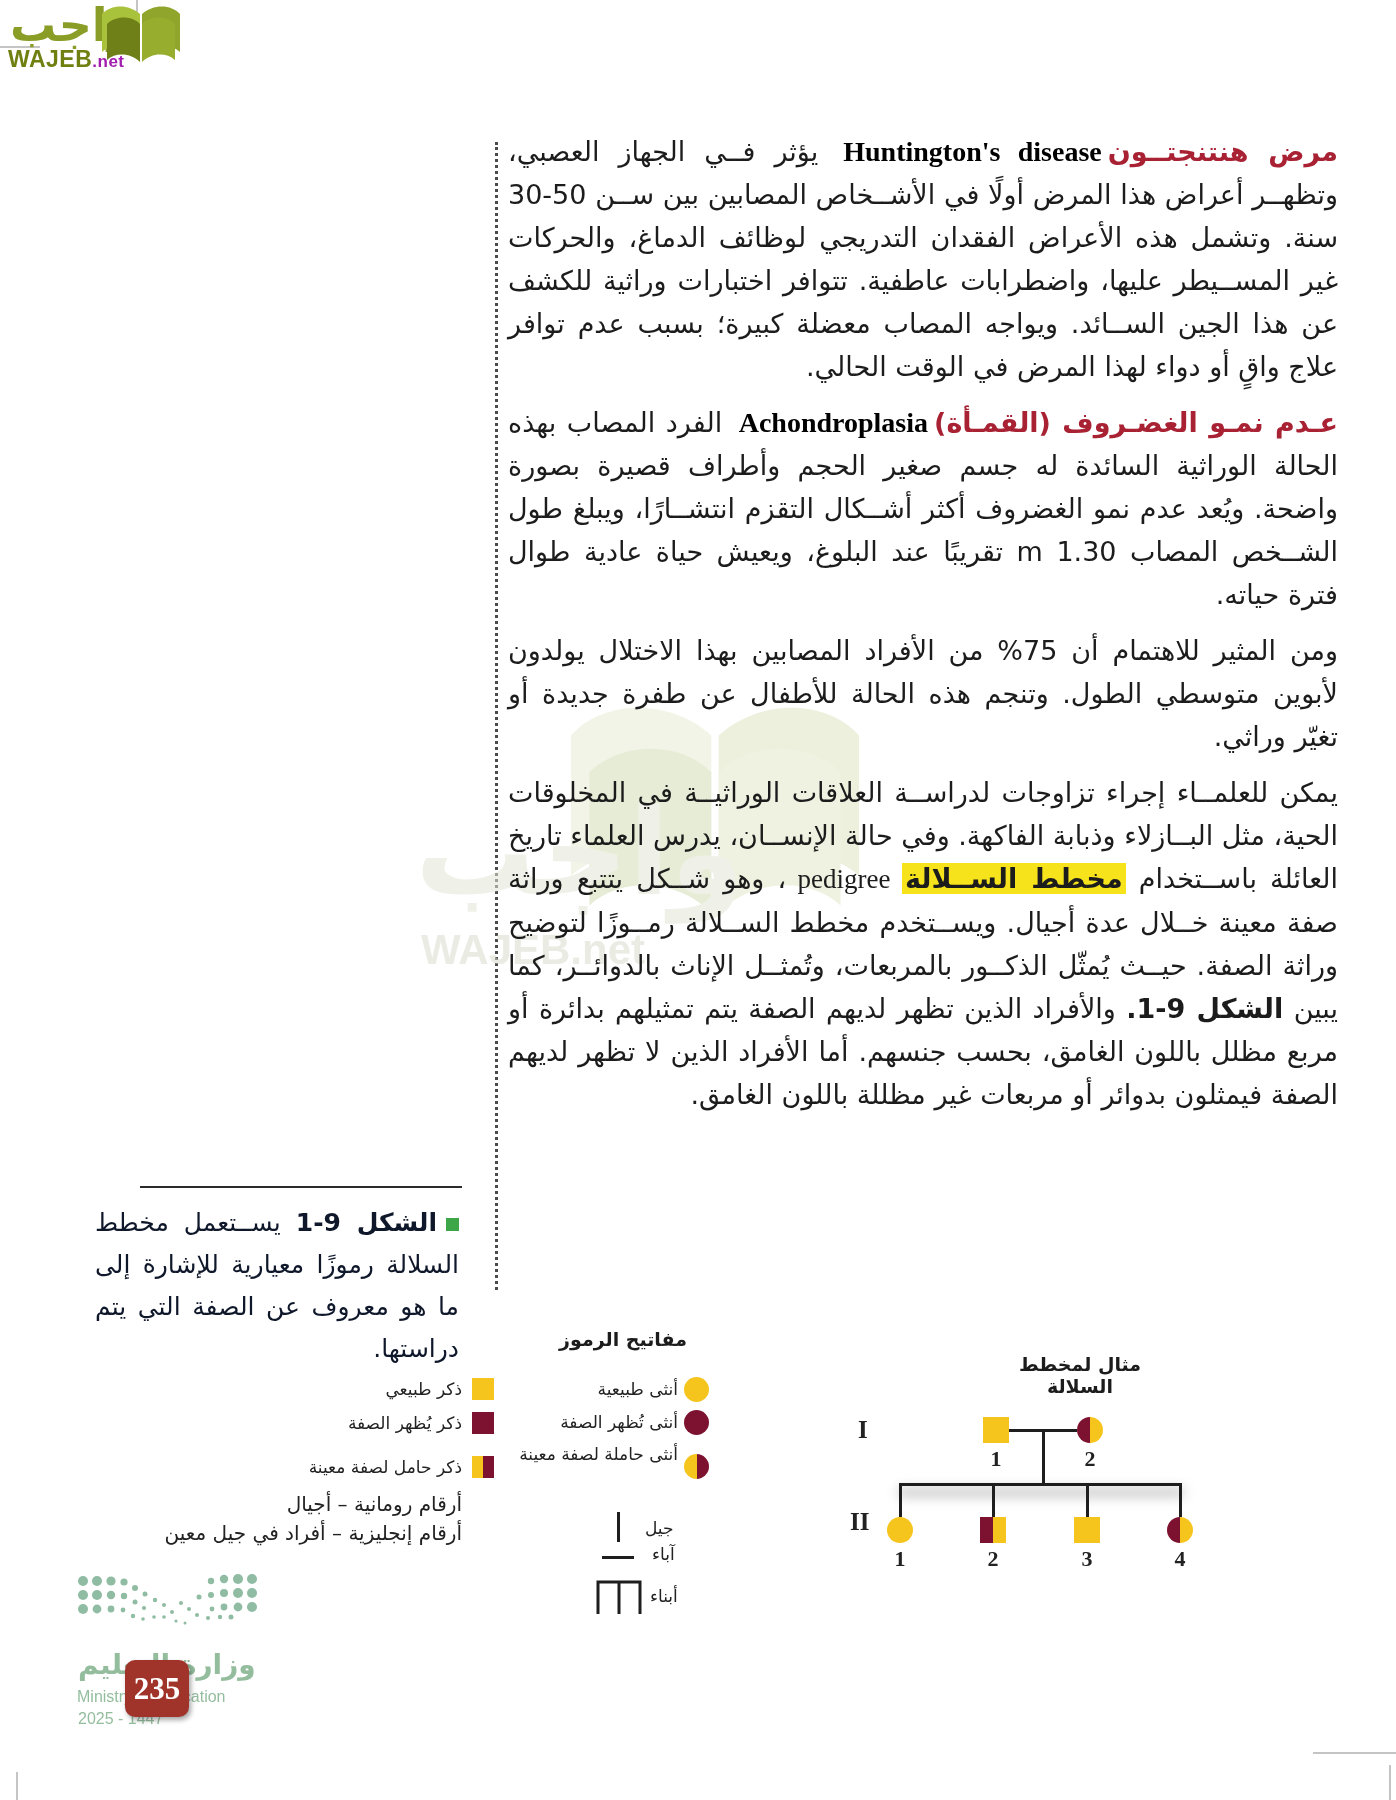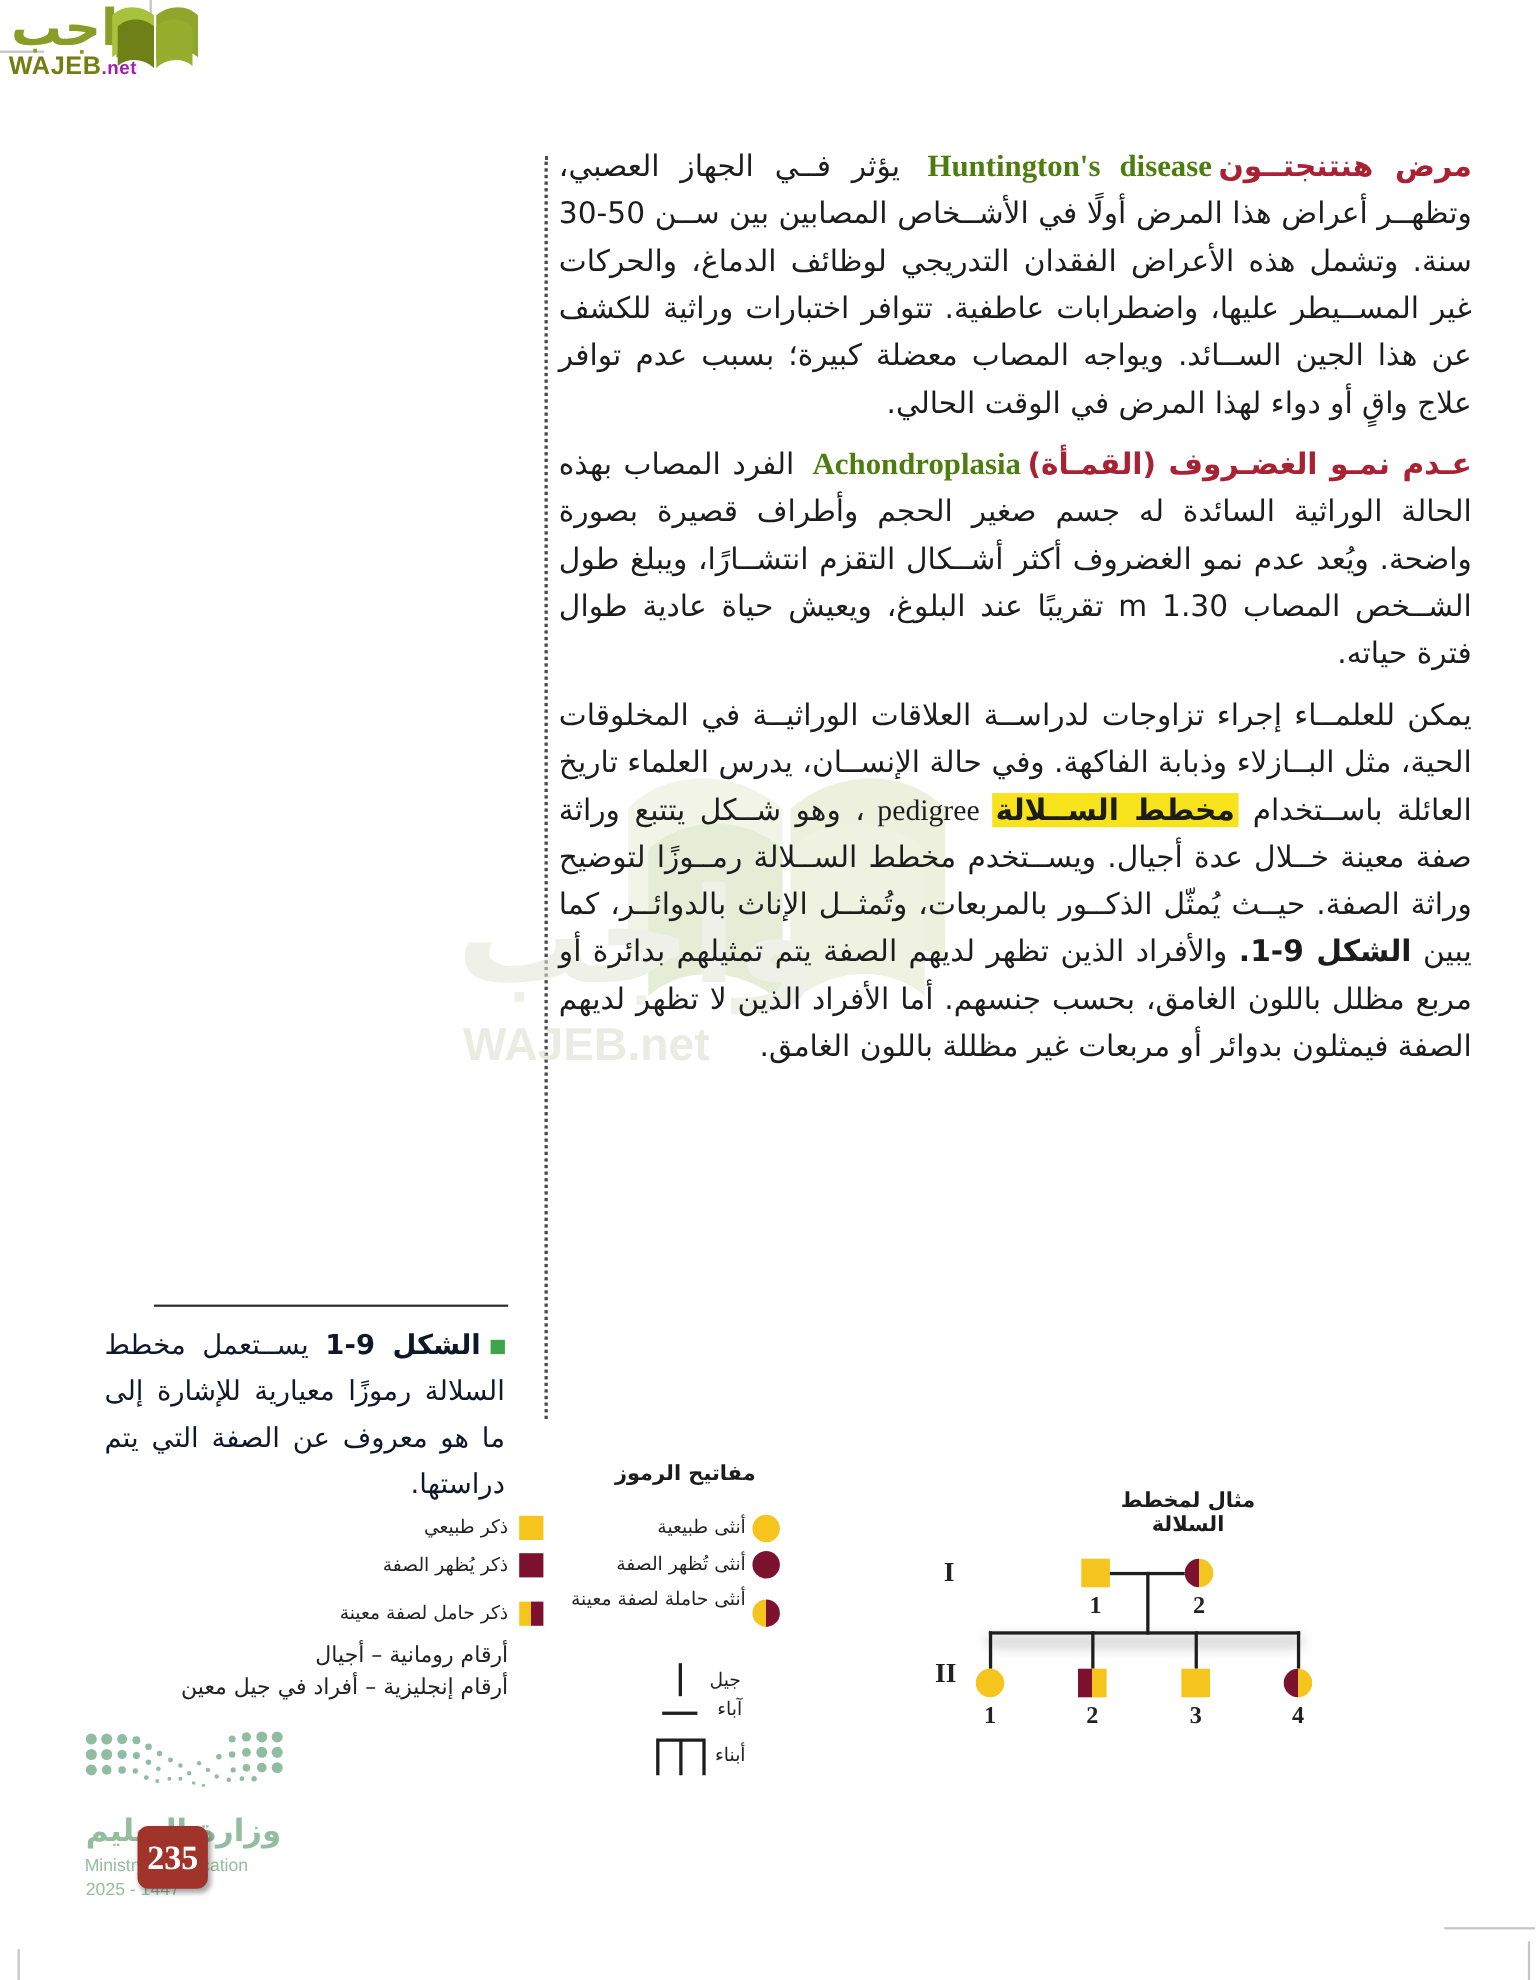--- a/index.html
+++ b/index.html
@@ -12,21 +12,21 @@
   .brand-ar{position:absolute;left:10px;top:2px;font-size:46px;font-weight:bold;color:#8a9e27;line-height:1;}
   .brand-en{position:absolute;left:8px;top:46px;font-size:23px;font-weight:bold;color:#6f7f10;
             font-family:"Liberation Sans",sans-serif;letter-spacing:.5px;}
   .brand-en .net{color:#a21caf;font-size:17px;}
   
   .dotsep{position:absolute;left:495px;top:142px;height:1148px;width:0;border-left:3px dotted #4a4a4a;}
   
   .maincol{position:absolute;left:508px;top:130px;width:830px;direction:rtl;z-index:2;}
   .para{font-size:27px;line-height:43px;text-align:justify;margin:0 0 13px 0;}
   .h-red{color:#a82234;font-weight:bold;}
-  .h-red-en{color:#4d7c0f;font-weight:bold;font-family:"Liberation Serif",serif;font-size:28px;margin:0 6px;}
+  .h-red-en{color:#000000;font-weight:bold;font-family:"Liberation Serif",serif;font-size:28px;margin:0 6px;}
   .latin{font-family:"Liberation Serif",serif;}
   .teal{color:#2196ad;font-weight:bold;}
   .pedh{margin:26px 30px 16px 0;font-size:31px;}
   .pedh .en{font-family:"Liberation Serif",serif;font-size:30px;margin-left:8px;margin-right:70px;}
   .hl{background:#f6e31c;font-weight:bold;padding:0 3px;}
   .boldref{font-weight:bold;}
   .check{margin:18px 0 20px 0;padding-left:60px;}
   .check .ck-icon{float:right;width:50px;height:54px;margin:-4px 0 0 10px;}
   
   .caprule{position:absolute;left:140px;top:1186px;width:322px;height:2px;background:#2b2b2b;}
@@ -98,20 +98,21 @@
   </div>
 
   <div class="dotsep"></div>
 
   <div class="maincol">
 
     <p class="para"><span class="h-red">مرض هنتنجتــون</span><span class="h-red-en" dir="ltr">Huntington's disease</span><span> يؤثر فــي الجهاز العصبي، وتظهــر أعراض هذا المرض أولًا في الأشــخاص المصابين بين ســن 50-30 سنة. وتشمل هذه الأعراض الفقدان التدريجي لوظائف الدماغ، والحركات غير المســيطر عليها، واضطرابات عاطفية. تتوافر اختبارات وراثية للكشف عن هذا الجين الســائد. ويواجه المصاب معضلة كبيرة؛ بسبب عدم توافر علاج واقٍ أو دواء لهذا المرض في الوقت الحالي.</span></p>
 
     <p class="para"><span class="h-red">عـدم نمـو الغضـروف (القمـأة)</span><span class="h-red-en" dir="ltr">Achondroplasia</span><span> الفرد المصاب بهذه الحالة الوراثية السائدة له جسم صغير الحجم وأطراف قصيرة بصورة واضحة. ويُعد عدم نمو الغضروف أكثر أشــكال التقزم انتشــارًا، ويبلغ طول الشــخص المصاب 1.30 m تقريبًا عند البلوغ، ويعيش حياة عادية طوال فترة حياته.</span></p>
 
+    <p class="para">ومن المثير للاهتمام أن 75% من الأفراد المصابين بهذا الاختلال يولدون لأبوين متوسطي الطول. وتنجم هذه الحالة للأطفال عن طفرة جديدة أو تغيّر وراثي.</p>
 
 
 
     <p class="para"><span>يمكن للعلمــاء إجراء تزاوجات لدراســة العلاقات الوراثيــة في المخلوقات الحية، مثل البــازلاء وذبابة الفاكهة. وفي حالة الإنســان، يدرس العلماء تاريخ العائلة باســتخدام </span><span class="hl">مخطط الســلالة</span><span class="latin" dir="ltr"> pedigree </span><span>، وهو شــكل يتتبع وراثة صفة معينة خــلال عدة أجيال. ويســتخدم مخطط الســلالة رمــوزًا لتوضيح وراثة الصفة. حيــث يُمثّل الذكــور بالمربعات، وتُمثــل الإناث بالدوائــر، كما يبين </span><span class="boldref">الشكل 9-1.</span><span> والأفراد الذين تظهر لديهم الصفة يتم تمثيلهم بدائرة أو مربع مظلل باللون الغامق، بحسب جنسهم. أما الأفراد الذين لا تظهر لديهم الصفة فيمثلون بدوائر أو مربعات غير مظللة باللون الغامق.</span></p>
 
   </div>
 
   <div class="caprule"></div>
   <div class="caption"><span class="capbullet"></span><span class="caplabel">الشكل 9-1</span><span> يســتعمل مخطط السلالة رموزًا معيارية للإشارة إلى ما هو معروف عن الصفة التي يتم دراستها.</span></div>
 

